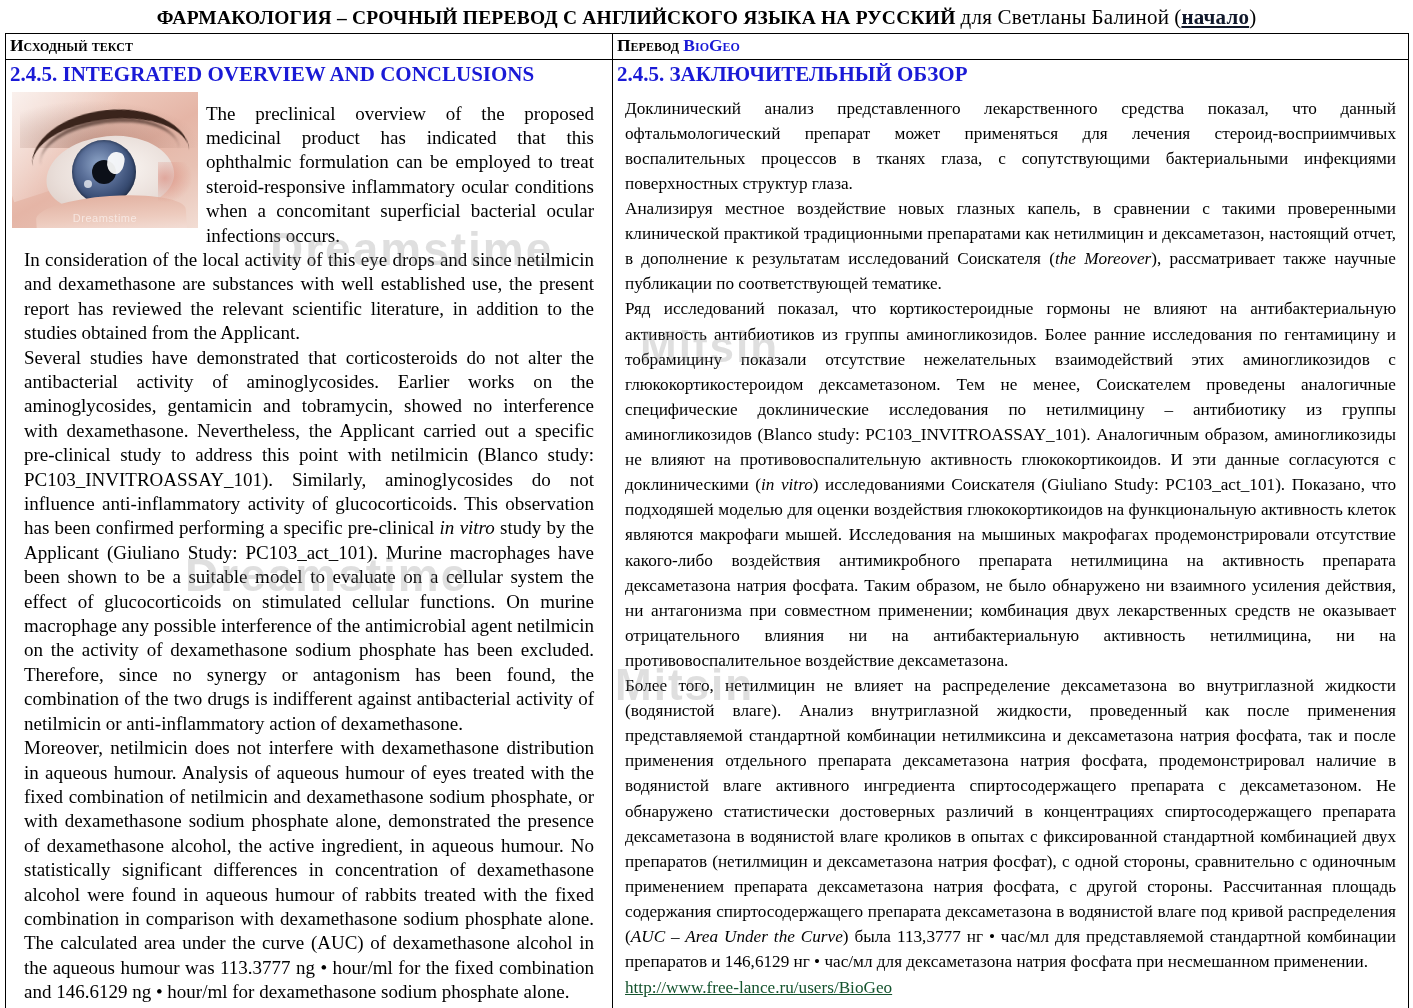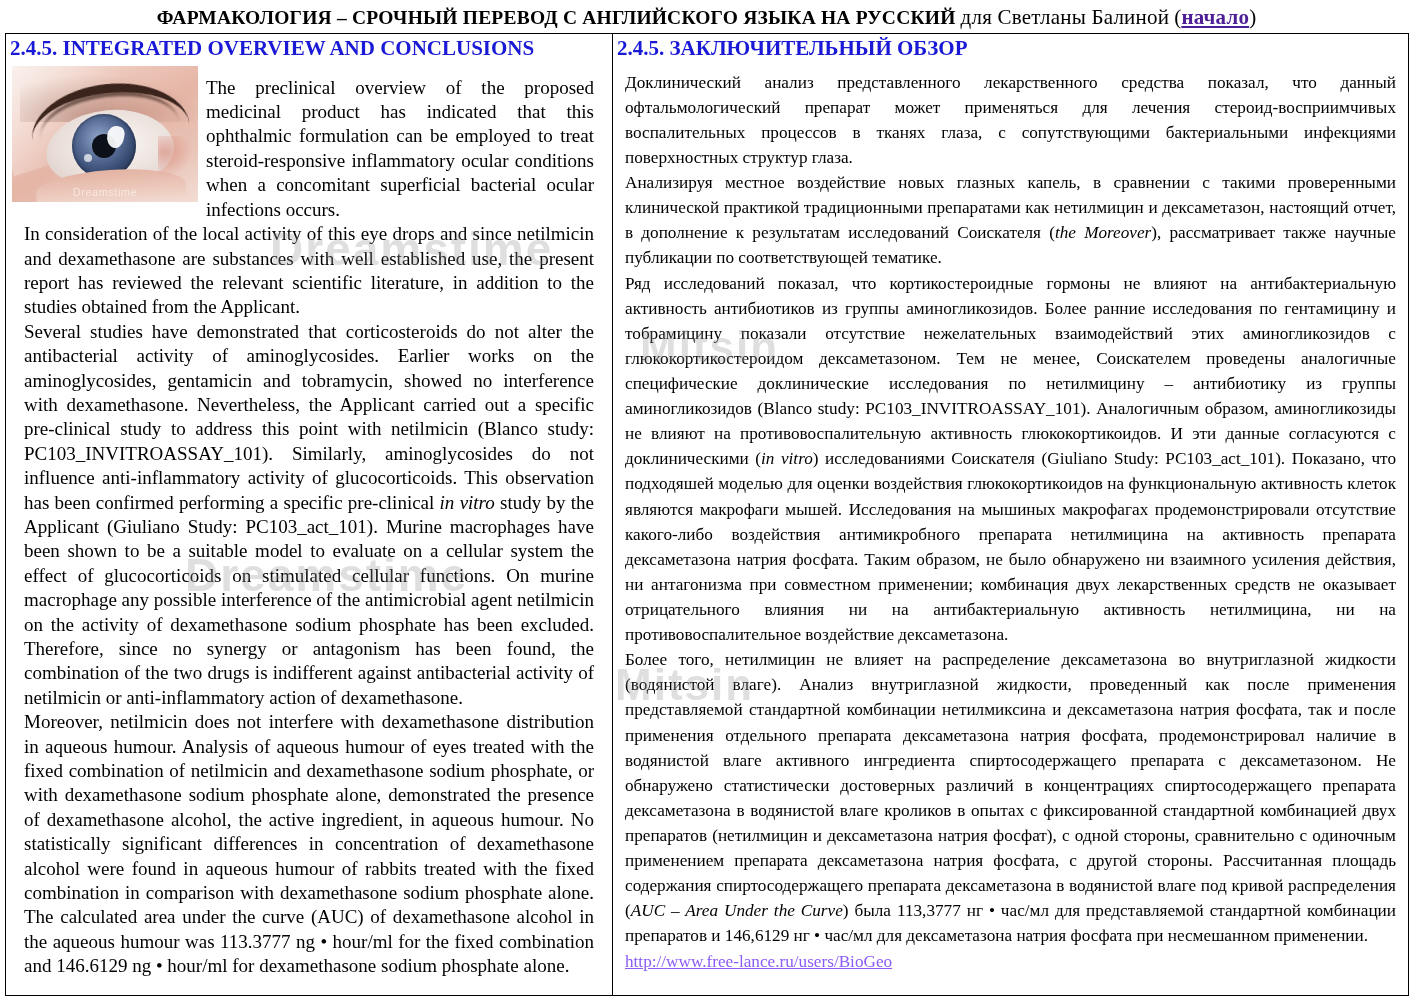--- a/index.html
+++ b/index.html
@@ -26,21 +26,21 @@
     letter-spacing: .2px;
     padding: 6px 0 5px 0;
     line-height: 1.05;
     white-space: nowrap;
   }
   .doc-title .small-caps-part {
     font-size: 21px;
     font-weight: normal;
   }
   .doc-title .lnk {
-    color: #4c1d95;
+    color: #0f172a;
     font-weight: bold;
   }
   .paren { font-weight: normal; }
 
   
   table.main {
     border-collapse: collapse;
     width: 1403px;
     margin: 0 5px;
     table-layout: fixed;
@@ -196,21 +196,21 @@
     white-space: nowrap;
     z-index: 2;
   }
   .wm-a { left: 270px;  top: 222px; font-size: 46px; }
   .wm-b { left: 185px;  top: 548px; font-size: 46px; }
   .wm-c { left: 640px;  top: 322px; font-size: 44px; }
   .wm-d { left: 615px;  top: 660px; font-size: 44px; }
 
   
   .url-link {
-    color: #8b5cf6;
+    color: #14532d;
     text-decoration: underline;
     font-size: 17.2px;
     display: inline-block;
     margin-top: 1px;
   }
 </style>
 </head>
 <body>
 
 <div class="page">
@@ -221,20 +221,29 @@
     <span class="small-caps-part paren">(</span><a class="lnk small-caps-part" href="#">начало</a><span class="small-caps-part paren">)</span>
   </div>
 
   <table class="main">
     <colgroup>
         <col class="c-src">
         <col class="c-tgt">
       </colgroup>
     <tbody>
 
+      <tr>
+        <td class="col-head">
+          <span>Исходный текст</span>
+        </td>
+        <td class="col-head">
+          <span>Перевод</span>
+          <span class="brand">BioGeo</span>
+        </td>
+      </tr>
 
       <tr>
 
         <td class="body-cell">
           <div class="sec-head">2.4.5. INTEGRATED OVERVIEW AND CONCLUSIONS</div>
 
           <div class="eye-figure">
             <div class="skin-hi"></div>
             <div class="brow-shadow"></div>
             <div class="sclera"></div>

